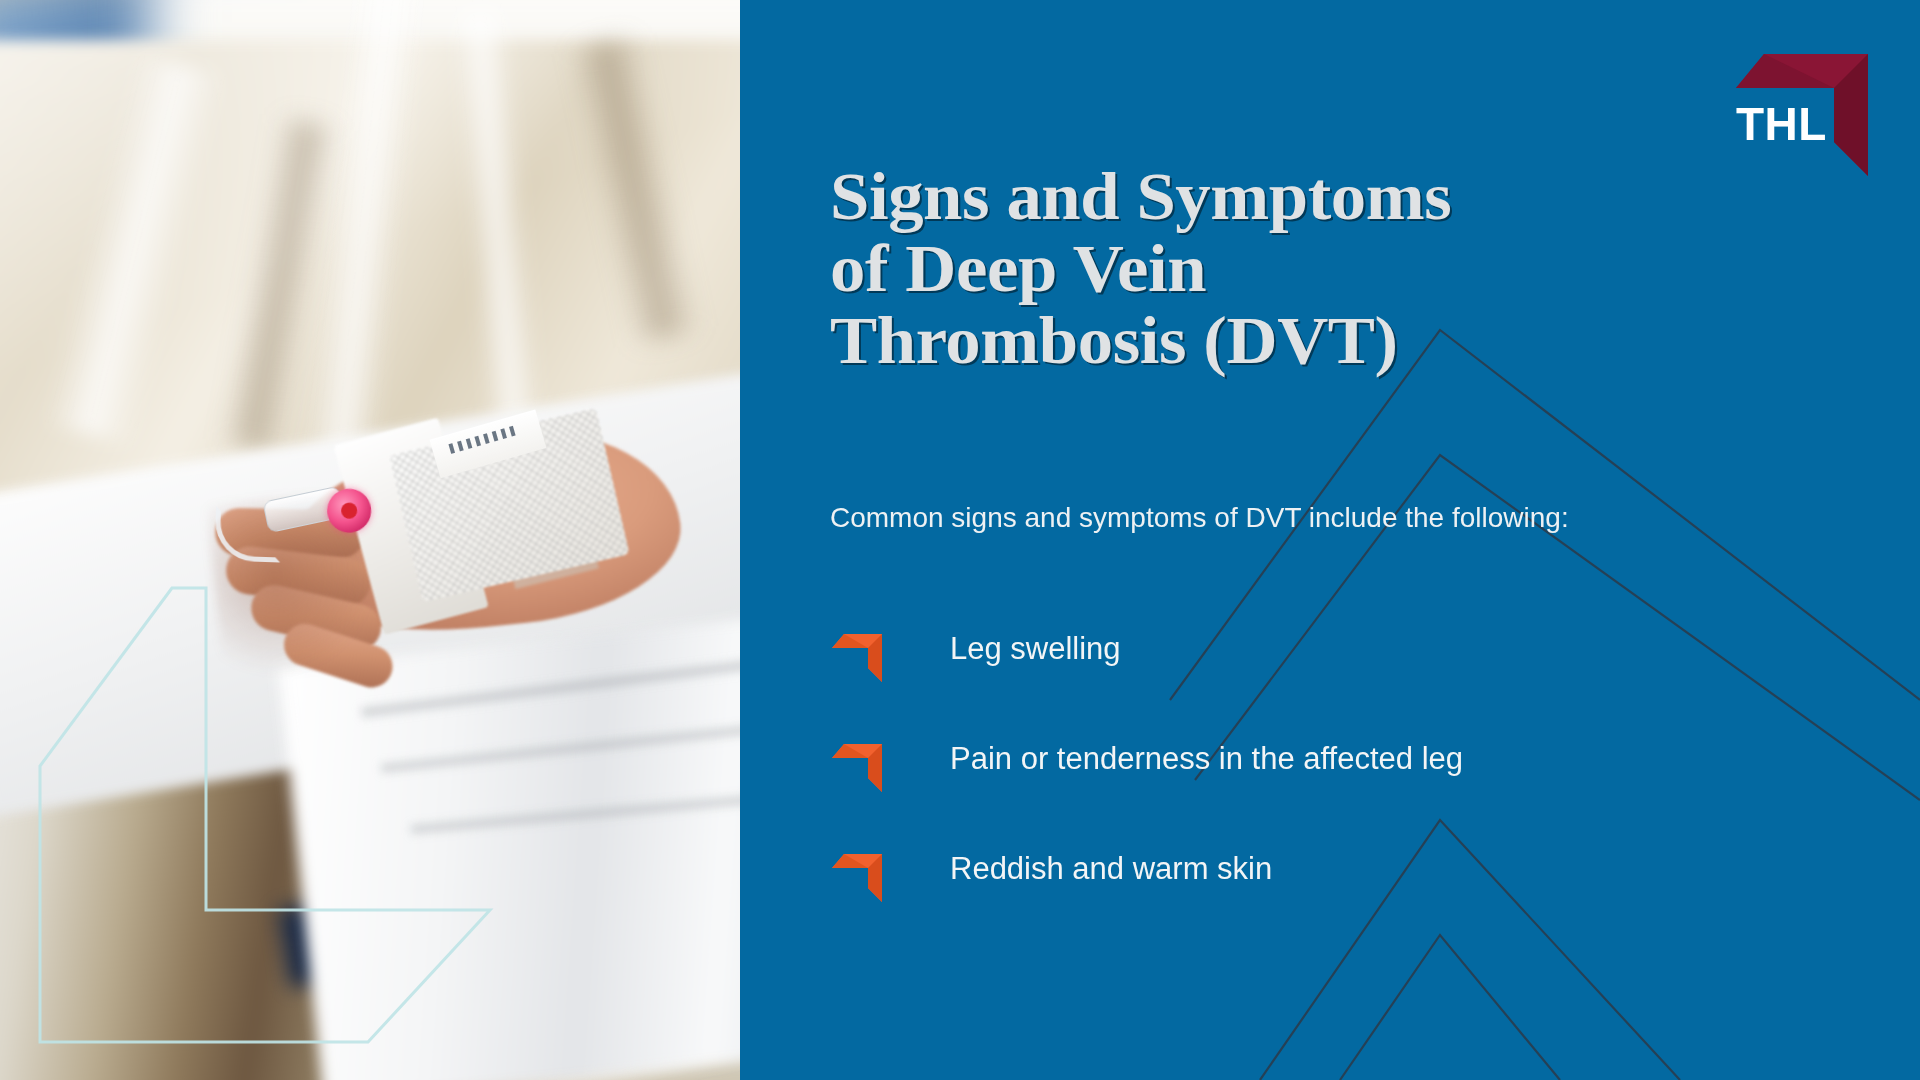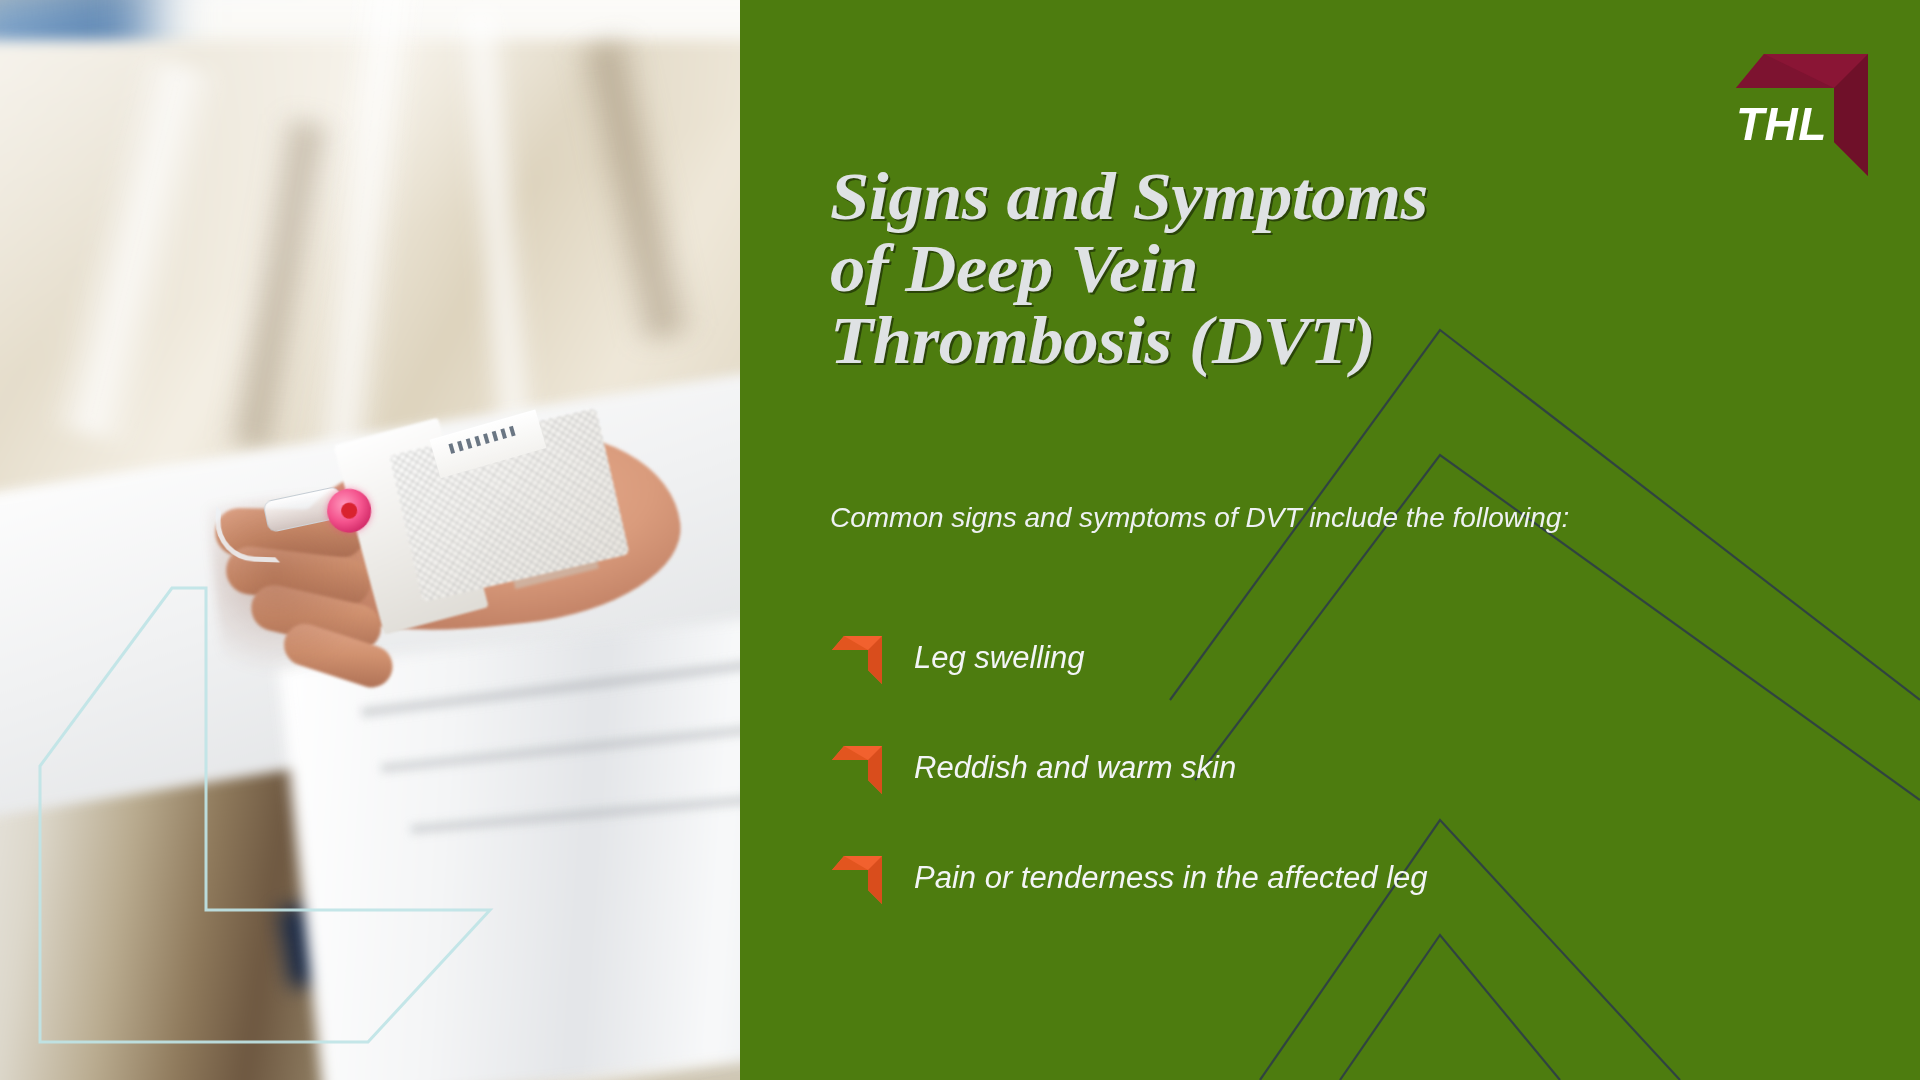--- a/index.html
+++ b/index.html
@@ -221,23 +221,22 @@
     position:absolute; left:20px; top:580px;
     width:520px; height:470px;
     pointer-events:none;
   }
 
   
   .content-panel {
     position:absolute;
     left:740px; top:0;
     width:1180px; height:1080px;
-    background:#4d7c0f;
+    background:#0369a1;
     overflow:hidden;
-    font-style:italic;
   }
   .bg-chevrons {
     position:absolute; inset:0;
     pointer-events:none;
   }
 
   .logo {
     position:absolute;
     right:52px; top:36px;
     width:146px; height:140px;
@@ -269,23 +268,23 @@
   }
 
   .bullet-list {
     position:absolute;
     left:90px; top:630px;
     width:1040px;
     list-style:none;
   }
   .bullet-item {
     display:flex;
-    align-items:center;
     min-height:56px;
     margin-bottom:54px;
+    gap:36px;
   }
   .bullet-icon {
     flex:0 0 auto;
     width:52px; height:52px;
     margin-right:32px;
   }
   .bullet-text {
     font-size:31px;
     color:#f3f5f6;
     line-height:1.2;
@@ -380,27 +379,27 @@
         </svg>
         <span class="bullet-text">Leg swelling</span>
       </li>
 
       <li class="bullet-item">
         <svg class="bullet-icon" viewBox="0 0 52 52">
           <path d="M 14 4 L 52 4 L 52 52 L 38 38 L 38 18 L 2 18 Z" fill="#f2612e"></path>
           <path d="M 14 4 L 2 18 L 38 18 Z" fill="#e2551f"></path>
           <path d="M 52 4 L 52 52 L 38 38 L 38 18 Z" fill="#d94d1c"></path>
         </svg>
-        <span class="bullet-text">Reddish and warm skin</span>
+        <span class="bullet-text">Pain or tenderness in the affected leg</span>
       </li>
 
       <li class="bullet-item">
         <svg class="bullet-icon" viewBox="0 0 52 52">
           <path d="M 14 4 L 52 4 L 52 52 L 38 38 L 38 18 L 2 18 Z" fill="#f2612e"></path>
           <path d="M 14 4 L 2 18 L 38 18 Z" fill="#e2551f"></path>
           <path d="M 52 4 L 52 52 L 38 38 L 38 18 Z" fill="#d94d1c"></path>
         </svg>
-        <span class="bullet-text">Pain or tenderness in the affected leg</span>
+        <span class="bullet-text">Reddish and warm skin</span>
       </li>
 
     </ul>
   </div>
 </div>
 
 </body></html>

